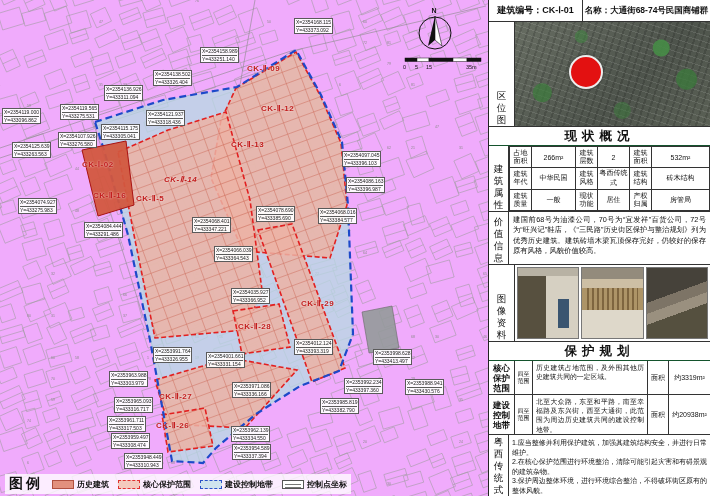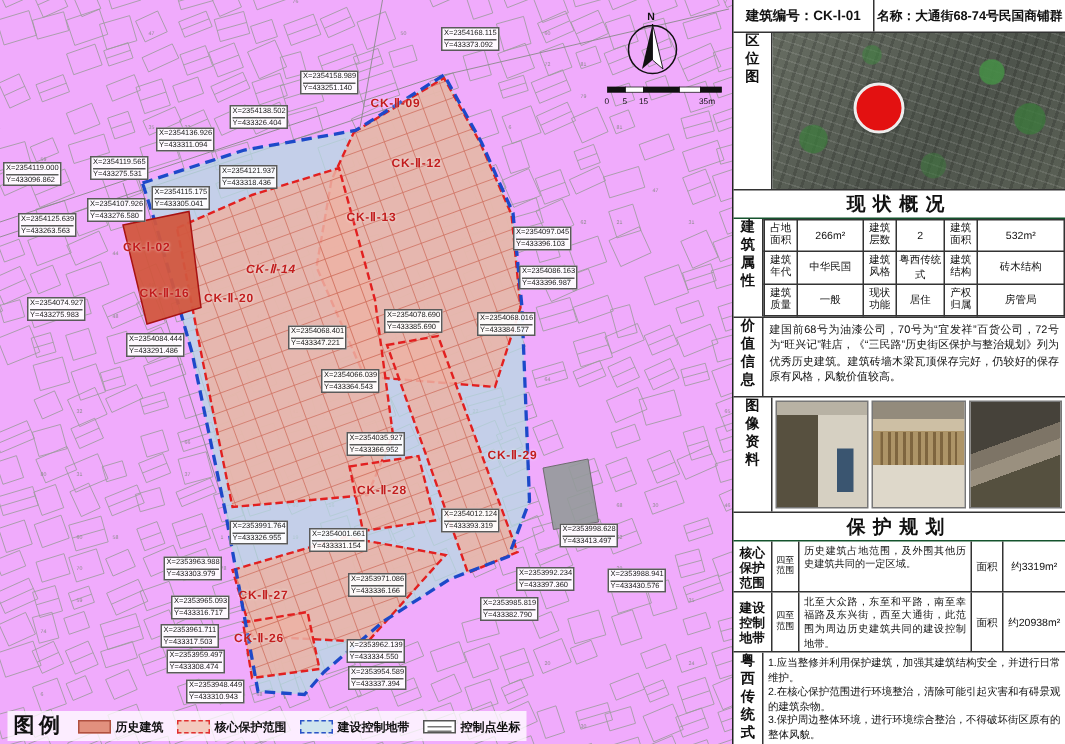--- a/index.html
+++ b/index.html
@@ -23,21 +23,21 @@
   .sw-point{background:#fff;border:0.5px solid #555;position:relative}
   .sw-point::before{content:"";position:absolute;left:2px;right:2px;top:3px;border-top:0.5px solid #777}
   .sw-point::after{content:"";position:absolute;left:2px;right:2px;top:6px;border-top:0.5px solid #777}
 
   
   #panel{width:222px;height:496px;border-left:1.5px solid #222;box-sizing:border-box;display:flex;flex-direction:column;background:#fff}
   .brow{display:flex;border-bottom:1px solid #333;box-sizing:border-box}
   #hdr{height:22px;align-items:center}
   #hdr .h1{width:94px;border-right:1px solid #333;font-size:9px;font-weight:bold;display:flex;align-items:center;justify-content:center;height:100%;box-sizing:border-box}
   #hdr .h2{flex:1;font-size:8.5px;font-weight:bold;display:flex;align-items:center;justify-content:center;height:100%}
-  .vlab{display:flex;align-items:flex-start;justify-content:center;border-right:1px solid #333;box-sizing:border-box;font-weight:bold;flex-shrink:0}
+  .vlab{display:flex;align-items:flex-end;justify-content:center;border-right:1px solid #333;box-sizing:border-box;font-weight:normal;flex-shrink:0}
   .vtext{width:12px;font-size:9.5px;line-height:12px;word-break:break-all;text-align:center}
   #loc{height:105px}
   #loc .vlab{width:26px}
   .sat{flex:1;position:relative;overflow:hidden;background:
     radial-gradient(circle at 75% 25%, rgba(70,140,70,.9) 0 8px, transparent 9px),
     radial-gradient(circle at 88% 55%, rgba(60,120,60,.8) 0 10px, transparent 11px),
     radial-gradient(circle at 14% 68%, rgba(60,125,60,.7) 0 9px, transparent 10px),
     radial-gradient(circle at 34% 14%, rgba(65,130,65,.6) 0 6px, transparent 7px),
     radial-gradient(circle at 55% 85%, rgba(60,120,60,.55) 0 8px, transparent 9px),
     repeating-linear-gradient(18deg, rgba(255,255,255,.10) 0 1px, transparent 1px 6px),
@@ -1226,24 +1226,24 @@
           <div>Y=433334.550</div>
         </div>
         <div class="coord" style="left: 232px; top: 444px;">
           <div>X=2353954.589</div>
           <div>Y=433337.394</div>
         </div>
         <div class="ck" style="left: 247px; top: 64px;">CK-Ⅱ-09</div>
         <div class="ck" style="left: 261px; top: 104px;">CK-Ⅱ-12</div>
         <div class="ck" style="left: 231px; top: 140px;">CK-Ⅱ-13</div>
         <div class="ck" style="left: 164px; top: 175px; font-style: italic;">CK-Ⅱ-14</div>
-        <div class="ck" style="left: 136px; top: 194px;">CK-Ⅱ-20</div>
+        <div class="ck" style="left: 136px; top: 194px;">CK-Ⅱ-5</div>
         <div class="ck" style="left: 93px; top: 191px;">CK-Ⅱ-16</div>
         <div class="ck" style="left: 82px; top: 160px;">CK-Ⅰ-02</div>
-        <div class="ck" style="left: 301px; top: 299px; margin-left: 24px;">CK-Ⅱ-29</div>
+        <div class="ck" style="left: 301px; top: 299px;">CK-Ⅱ-29</div>
         <div class="ck" style="left: 238px; top: 322px;">CK-Ⅱ-28</div>
         <div class="ck" style="left: 159px; top: 392px;">CK-Ⅱ-27</div>
         <div class="ck" style="left: 156px; top: 421px;">CK-Ⅱ-26</div>
       </div>
     <div id="legend">
       <span class="t">图例</span>
       <span class="li">
         <span class="sw sw-hist"></span>
         <span>历史建筑</span>
       </span>

